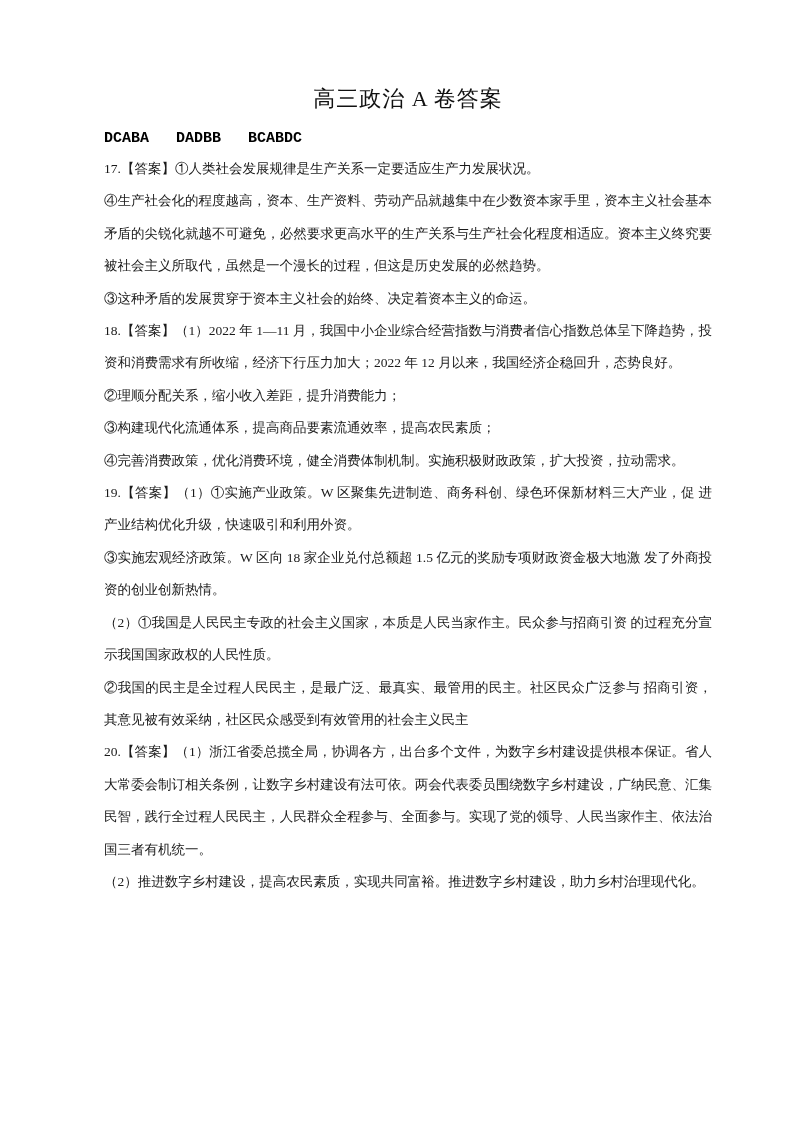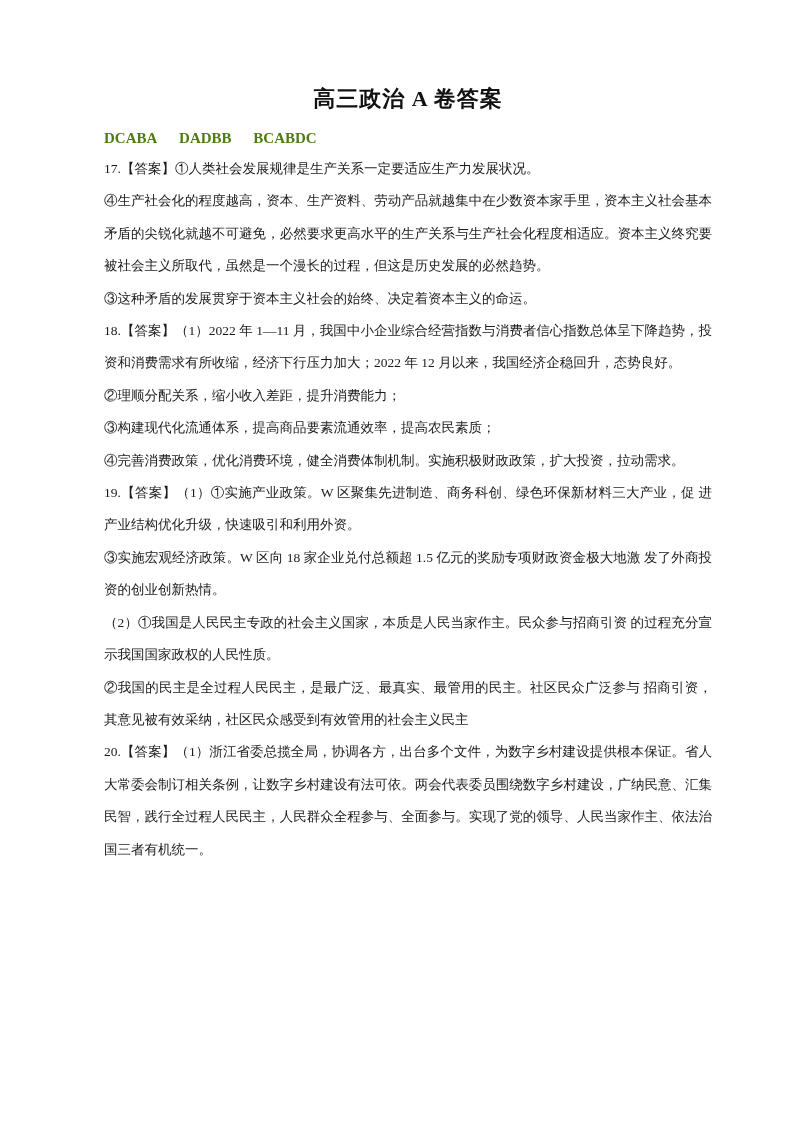--- a/index.html
+++ b/index.html
@@ -16,31 +16,31 @@
     box-sizing: border-box;
     padding: 84px 82px 0 104px;
     font-family: "Liberation Serif", "DejaVu Serif", serif;
     color: #1a1a1a;
   }
   .doc-title {
     width: 608px;
     margin: 0 0 16px 0;
     text-align: center;
     font-size: 22px;
-    font-weight: bold;
+    font-weight: normal;
     letter-spacing: 1px;
     color: #111;
   }
   .objective-line {
     width: 608px;
     margin: 0 0 6px 0;
-    font-family: Liberation Serif, serif;
+    font-family: Liberation Mono, monospace;
     font-size: 15px;
     font-weight: bold;
-    color: #4d7c0f;
+    color: #000000;
   }
   .objective-line span {
     display: inline-block;
   }
   .objective-line span + span {
     margin-left: 18px;
   }
   .answers-body {
     width: 608px;
   }
@@ -80,16 +80,17 @@
         <p>④完善消费政策，优化消费环境，健全消费体制机制。实施积极财政政策，扩大投资，拉动需求。</p>
       </section>
       <section>
         <p>19.【答案】（1）①实施产业政策。W 区聚集先进制造、商务科创、绿色环保新材料三大产业，促 进产业结构优化升级，快速吸引和利用外资。</p>
         <p>③实施宏观经济政策。W 区向 18 家企业兑付总额超 1.5 亿元的奖励专项财政资金极大地激 发了外商投资的创业创新热情。</p>
         <p>（2）①我国是人民民主专政的社会主义国家，本质是人民当家作主。民众参与招商引资 的过程充分宣示我国国家政权的人民性质。</p>
         <p>②我国的民主是全过程人民民主，是最广泛、最真实、最管用的民主。社区民众广泛参与 招商引资，其意见被有效采纳，社区民众感受到有效管用的社会主义民主</p>
       </section>
       <section>
         <p>20.【答案】（1）浙江省委总揽全局，协调各方，出台多个文件，为数字乡村建设提供根本保证。省人大常委会制订相关条例，让数字乡村建设有法可依。两会代表委员围绕数字乡村建设，广纳民意、汇集民智，践行全过程人民民主，人民群众全程参与、全面参与。实现了党的领导、人民当家作主、依法治国三者有机统一。</p>
+        <p>（2）推进数字乡村建设，提高农民素质，实现共同富裕。推进数字乡村建设，助力乡村治理现代化。</p>
       </section>
     </div>
 
 </div>
 
 </body></html>

